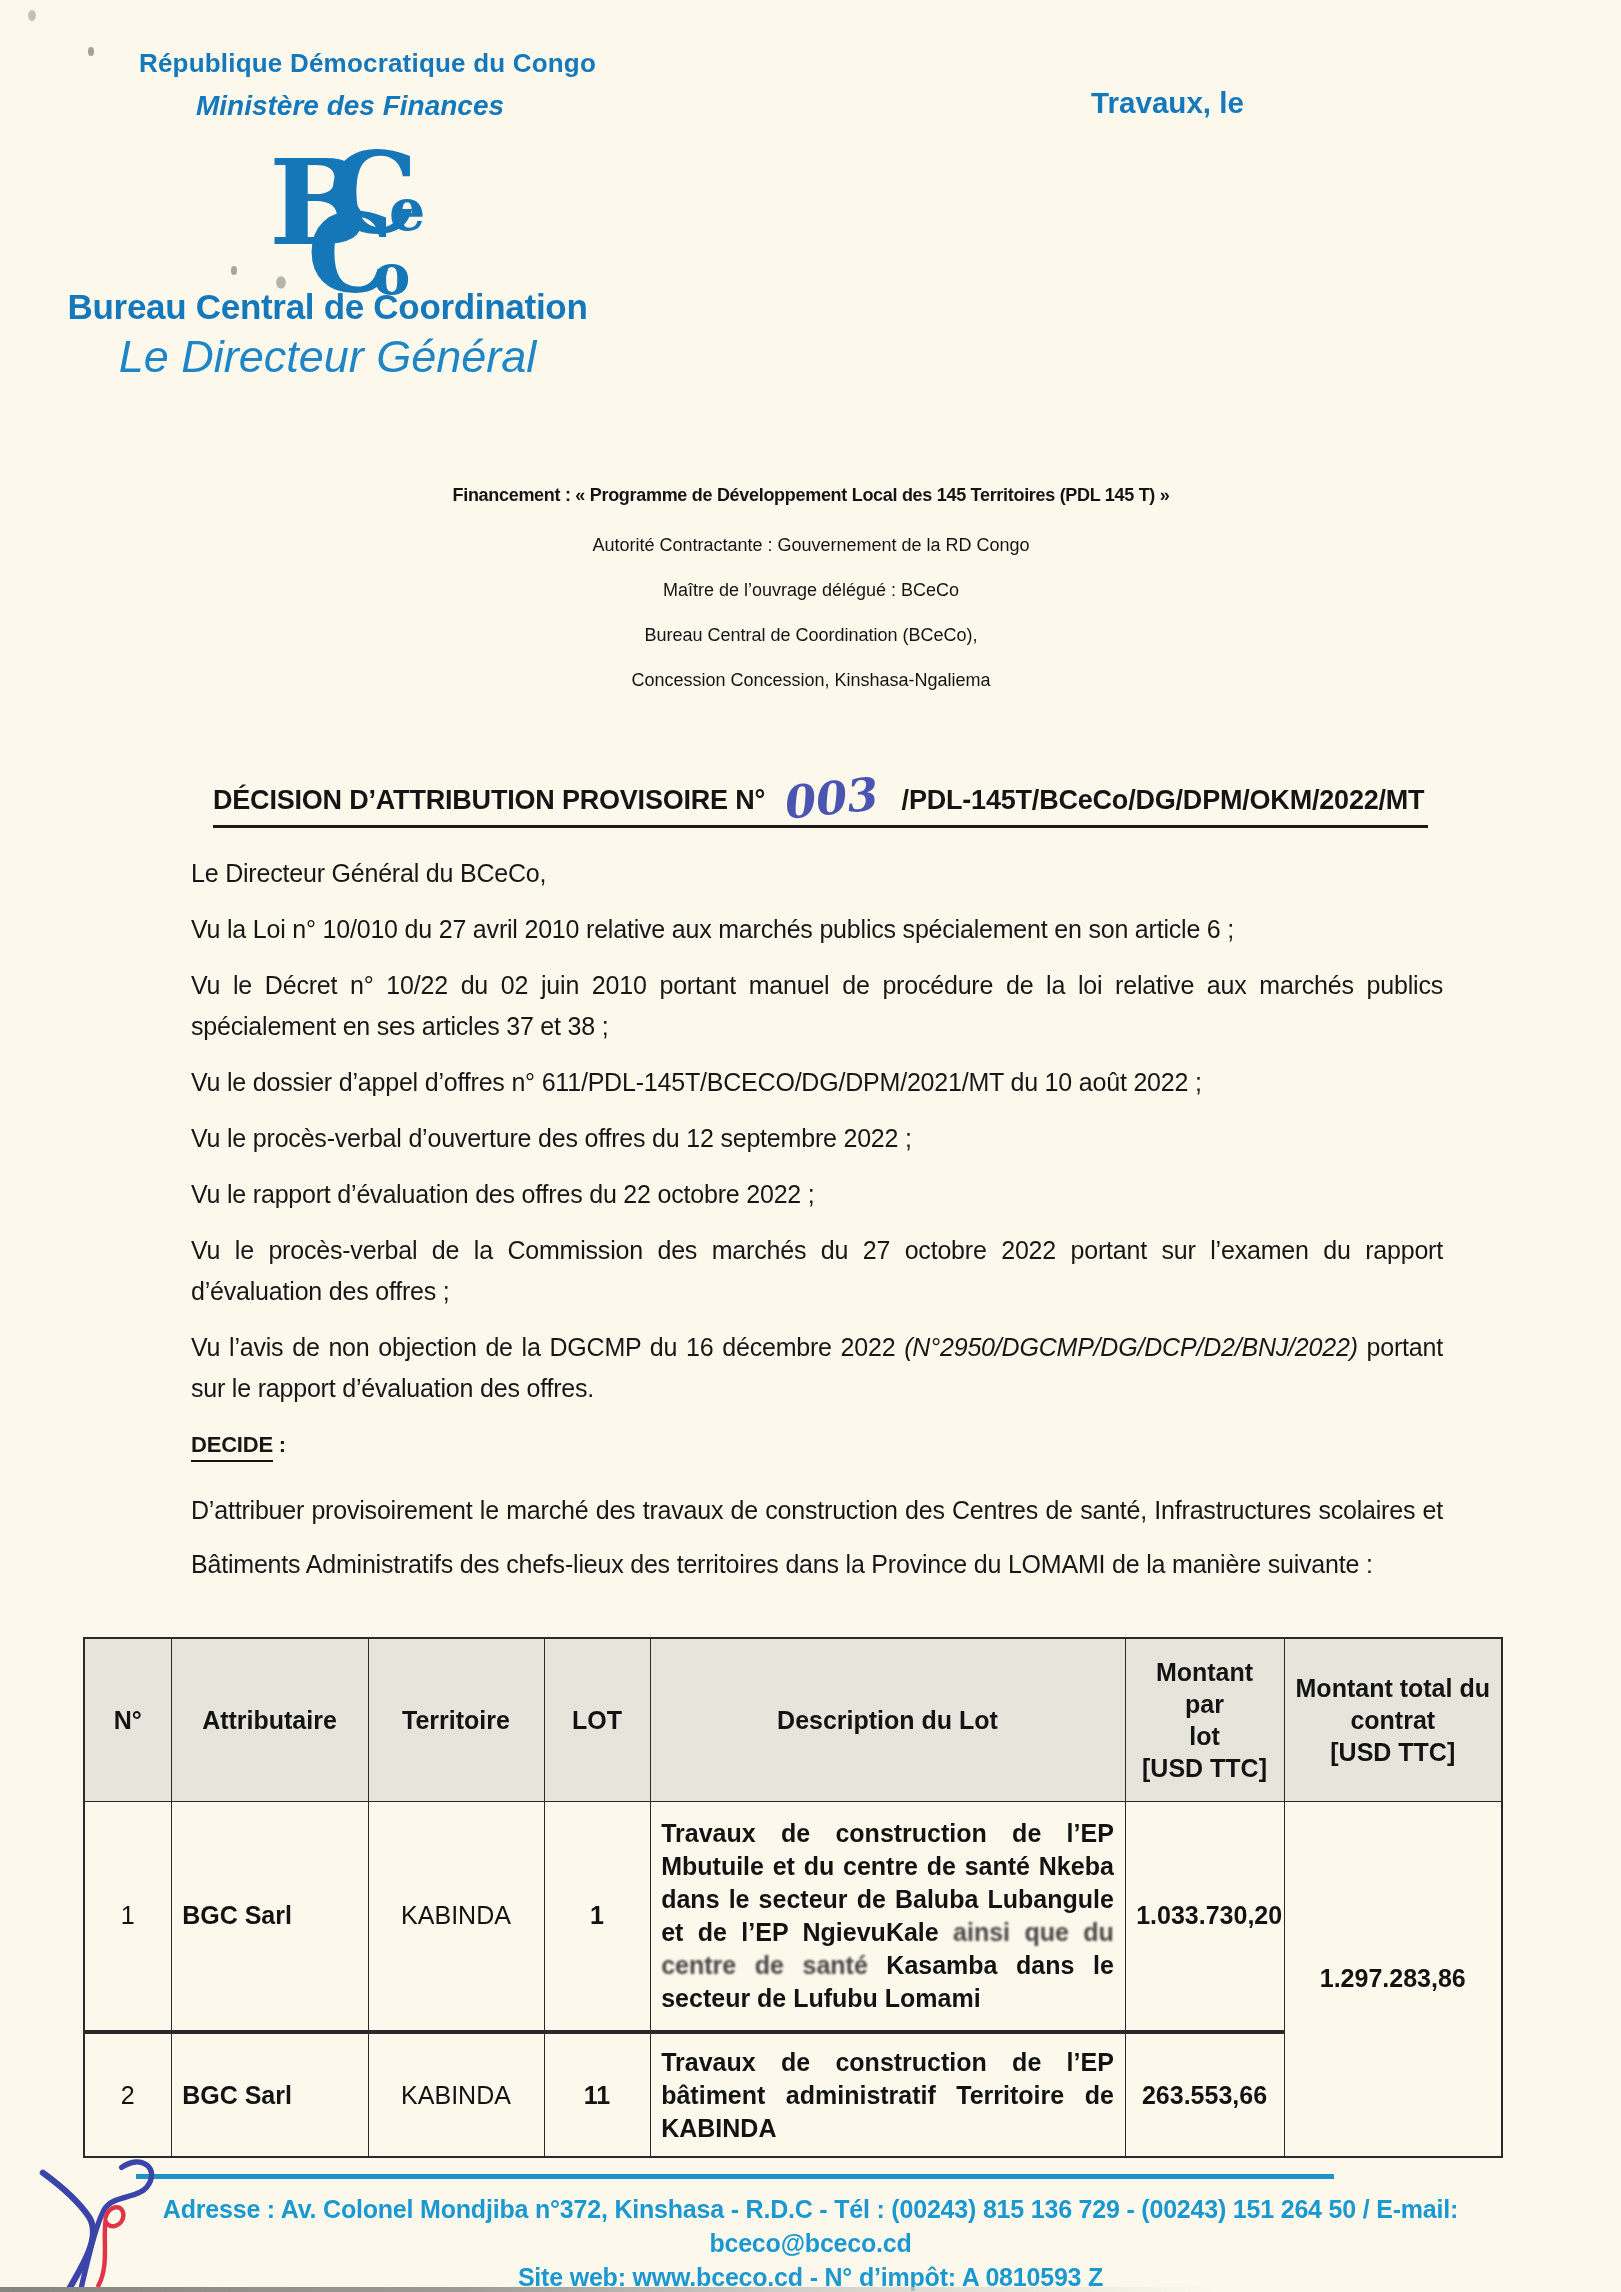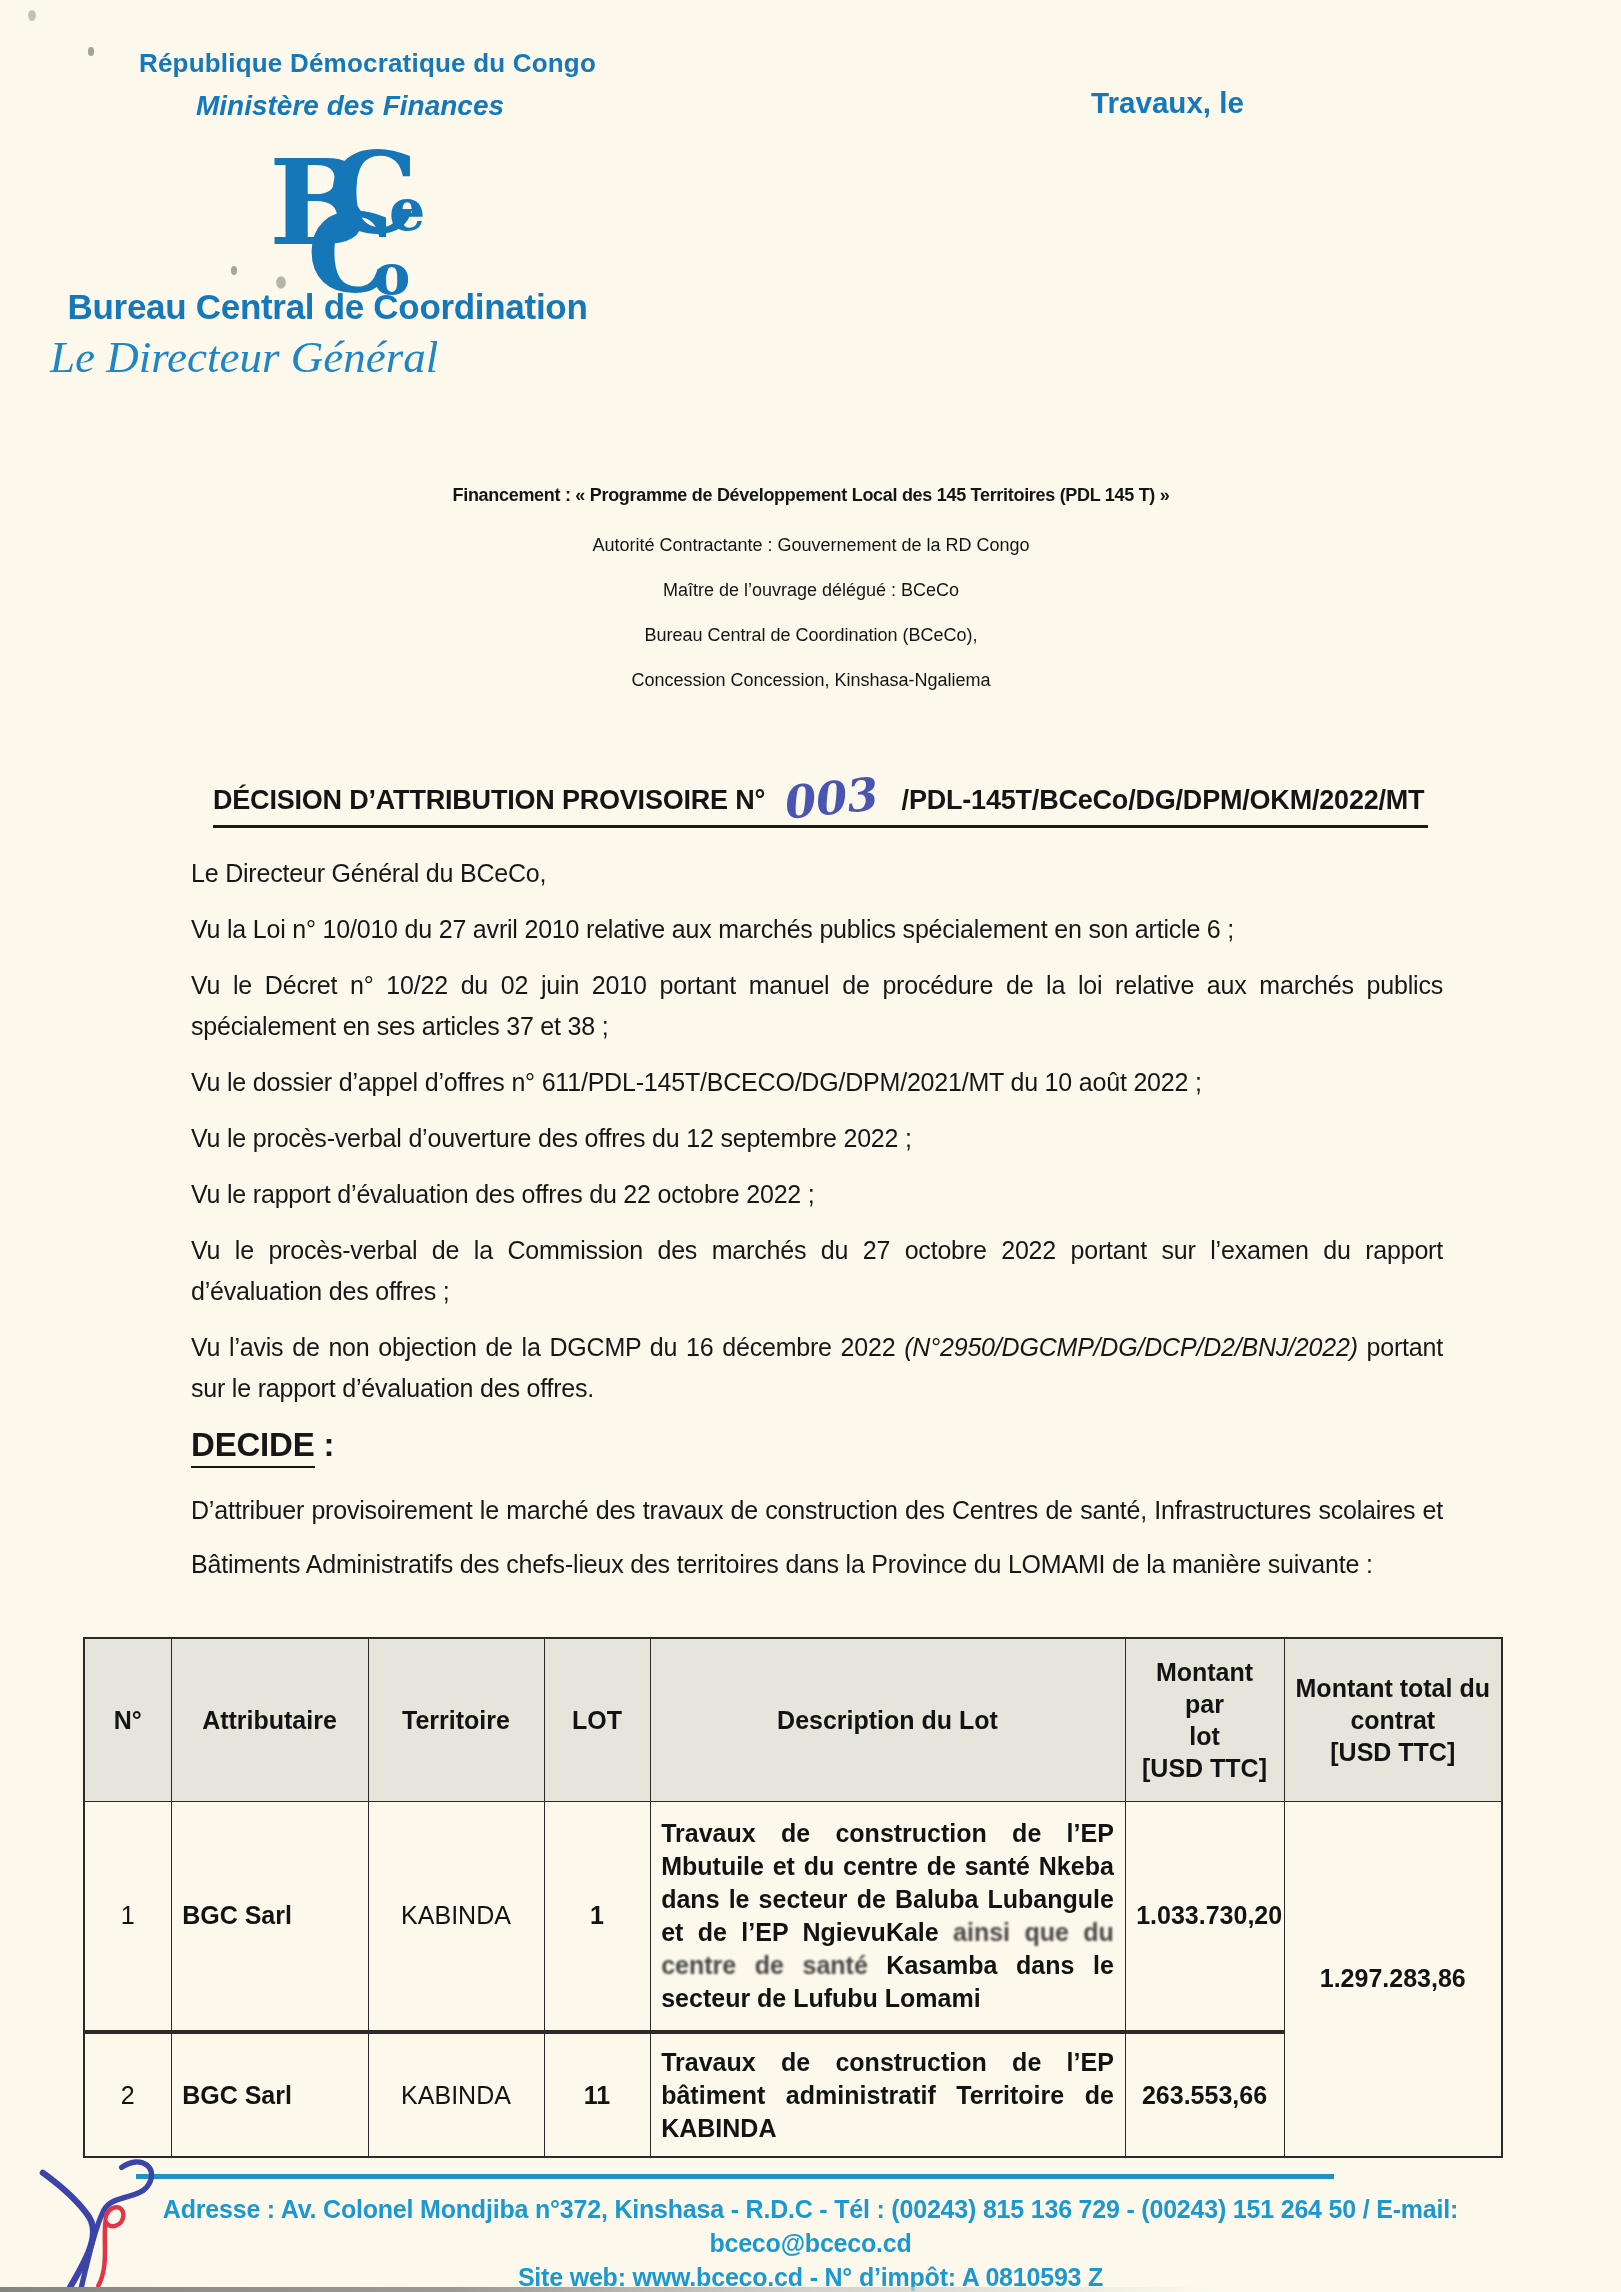--- a/index.html
+++ b/index.html
@@ -16,40 +16,40 @@
   .logo{position:absolute;left:269px;top:140px;width:242px;height:179px;
     color:#1577b8;font-family:"DejaVu Serif",serif;font-weight:bold;}
   .logo span{position:absolute;line-height:1;}
   .l-b {left:0;   top:3.6px;  font-size:118px;}
   .l-c1{left:59px;top:-3.6px; font-size:113px;}
   .l-e {left:120px;top:41px;font-size:57px;}
   .l-c2{left:38px;top:59px; font-size:109px;}
   .l-o {left:104px;top:106px;font-size:56px;}
   .org{position:absolute;left:50px;top:287px;width:555px;text-align:center;
     font-size:35px;font-weight:bold;color:#1478bb;letter-spacing:-0.3px;}
-  .script{position:absolute;left:50px;top:331px;width:555px;
-    font-size:45px;font-style:italic;font-family:Liberation Serif, serif;color:#1e85c6;}
+  .script{position:absolute;left:50px;top:331px;width:555px;text-align:center;
+    font-size:45px;font-style:italic;font-family:Liberation Sans, sans-serif;color:#1e85c6;}
   .city{position:absolute;left:1091px;top:86px;font-size:29.6px;font-weight:bold;color:#1478bb;}
   
   .fin{position:absolute;left:184px;top:473px;width:1254px;text-align:center;
     font-size:18px;color:#141414;line-height:45px;}
   .fin p{margin:0;}
   .fin .t{font-weight:bold;margin-bottom:4.5px;letter-spacing:-0.3px;}
   
   .title{position:absolute;left:213px;top:785px;font-size:27px;font-weight:bold;
     letter-spacing:-0.2px;color:#151515;border-bottom:3.6px solid #1a1a1a;padding:0 3.6px 9px 0;
     white-space:nowrap;}
   .hand{display:inline-block;font-family:"DejaVu Serif",serif;font-size:45px;font-weight:bold;
     font-style:italic;color:#4a55b2;transform:rotate(-6deg);margin:0 16px 0 12.5px;
     position:relative;top:4.5px;line-height:0;}
   
   .bodytext{position:absolute;left:191px;top:853px;width:1252px;font-size:25px;
     line-height:41px;color:#171717;letter-spacing:-0.2px;}
   .bp{margin:0 0 15px;text-align:justify;}
-  .decide{margin:0 0 18px;font-weight:bold;font-size:33px;}
+  .decide{margin:0 0 18px;font-weight:bold;font-size:22px;}
   .decide .u{border-bottom:2.7px solid #151515;padding-bottom:2.7px;}
   .attr{line-height:54px;margin-top:18px;}
   em.ref{font-style:italic;}
   
   .tbl{position:absolute;left:83px;top:1637px;width:1417px;border-collapse:collapse;
     table-layout:fixed;color:#131313;border:2.7px solid #2a2a2a;}
   .tbl th,.tbl td{border:1.8px solid #2a2a2a;padding:1.8px 10.7px;overflow:hidden;}
   .tbl thead th{background:#e6e5db;font-size:25px;font-weight:bold;text-align:center;
     vertical-align:middle;white-space:pre-line;line-height:32px;height:158px;}
   .tbl tbody td{font-size:25px;vertical-align:middle;background:#fcf9ec;}

